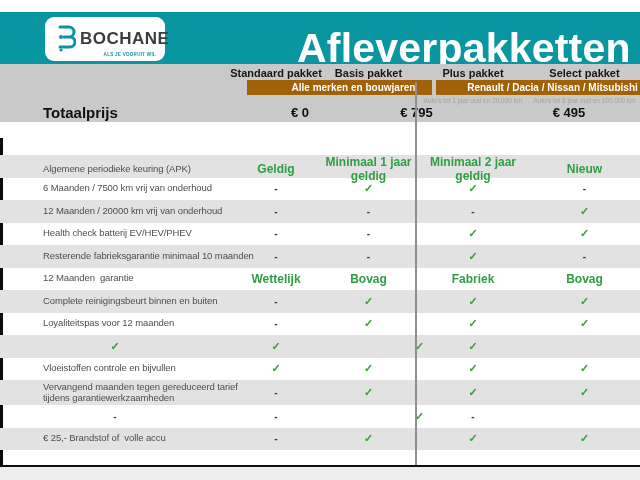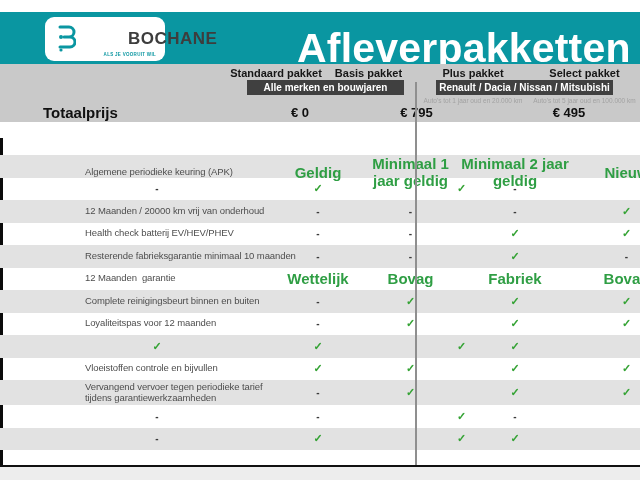--- a/index.html
+++ b/index.html
@@ -4,58 +4,58 @@
 <style>
   html,body{margin:0;padding:0;background:#ededed;}
   #page{position:relative;width:640px;height:480px;overflow:hidden;
         font-family:"Liberation Sans",sans-serif;background:#ffffff;}
 
   .top-strip{position:absolute;left:0;top:0;width:640px;height:12px;background:#ffffff;}
 
   .teal-header{position:absolute;left:0;top:12px;width:640px;height:68px;background:#0a96a1;}
 
   .logo-box{position:absolute;left:45px;top:5px;width:120px;height:44px;background:#ffffff;
-            border-radius:9px;display:flex;align-items:center;gap:48px;}
+            border-radius:9px;display:flex;align-items:center;}
   .logo-icon{margin-left:9px;display:flex;align-items:center;}
   .logo-brand{font-size:17px;font-weight:bold;color:#3d3d3d;letter-spacing:.5px;margin-left:4px;}
   .logo-tagline{position:absolute;right:9px;bottom:4px;font-size:4.5px;font-weight:bold;color:#0a96a1;letter-spacing:.3px;}
 
   .page-title{position:absolute;left:297px;top:13px;font-size:41px;font-weight:bold;color:#ffffff;letter-spacing:.2px;}
 
   .band{position:absolute;left:0;top:64px;width:640px;height:58px;background:#c9c9c9;}
 
   .cols{display:grid;grid-template-columns:230px 92px 93px 2px 112px 111px;}
 
   .headers{position:absolute;left:0;top:3px;width:640px;}
   .col-header{text-align:center;font-size:11px;font-weight:bold;color:#161616;}
 
-  .badge{position:absolute;top:16px;height:15px;background:#404040;color:#ffffff;
-         font-size:10px;font-weight:bold;text-align:center;line-height:15px;}
+  .badge{position:absolute;top:16px;height:15px;background:#a16207;color:#ffffff;
+         font-size:10px;font-weight:bold;text-align:center;line-height:15px;padding-left:28px;}
   .badge-left{left:247px;width:157px;}
   .badge-right{left:436px;width:177px;}
 
   .col-note{position:absolute;top:33px;font-size:6.5px;color:#a2a2a2;text-align:center;}
   .note-select{left:417px;width:112px;}
   .note-plus{left:529px;width:111px;}
 
   .total-row{position:absolute;left:0;top:39px;width:640px;height:18px;align-items:center;gap:24px;}
   .total-label{padding-left:43px;font-size:15px;font-weight:bold;color:#101010;}
   .price{text-align:center;font-size:13px;font-weight:bold;color:#101010;}
 
   .rows-area{position:absolute;left:0;top:138px;width:640px;height:327px;background:#ffffff;}
   .leftbar{position:absolute;left:0;top:0;width:3px;height:327px;background:#0b0b0b;z-index:1;}
   .gap-row{height:17px;}
-  .row{height:22.5px;align-items:center;position:relative;padding-left:42px;}
+  .row{height:22.5px;align-items:center;position:relative;}
   .row.tall{height:25px;}
   .row.striped{background:#e2e2e2;z-index:2;}
   .row-label{padding-left:43px;font-size:9.5px;color:#4e4e4e;white-space:pre;line-height:1.15;letter-spacing:-0.1px;}
   .cell{text-align:center;}
   .cell-check{font-size:11px;font-weight:bold;color:#35a335;}
   .cell-dash{font-size:10px;font-weight:bold;color:#3a3a3a;}
-  .cell-text{font-size:15px;font-weight:bold;color:#2f9e44;}
+  .cell-text{font-size:12px;font-weight:bold;color:#2f9e44;}
   .bottom-strip{height:15px;}
 
   .v-divider{position:absolute;left:415px;top:82px;width:2px;height:383px;background:#8f8f8f;z-index:3;}
   .bottom-line{position:absolute;left:0;top:465px;width:640px;height:2px;background:#101010;z-index:4;}
   .footer-gray{position:absolute;left:0;top:467px;width:640px;height:13px;background:#ededed;}
 </style>
 </head>
 <body>
 
 <div id="page">
@@ -109,20 +109,21 @@
     <div>
         <div class="row cols striped">
           <div class="row-label">Algemene periodieke keuring (APK)</div>
           <div class="cell cell-text">Geldig</div>
           <div class="cell cell-text">Minimaal 1 jaar geldig</div>
           <div class="spacer"></div>
           <div class="cell cell-text">Minimaal 2 jaar geldig</div>
           <div class="cell cell-text">Nieuw</div>
         </div>
         <div class="row cols plain">
+          <div class="row-label">6 Maanden / 7500 km vrij van onderhoud</div>
           <div class="cell cell-dash">-</div>
           <div class="cell cell-check">✓</div>
           <div class="spacer"></div>
           <div class="cell cell-check">✓</div>
           <div class="cell cell-dash">-</div>
         </div>
         <div class="row cols striped">
           <div class="row-label">12 Maanden / 20000 km vrij van onderhoud</div>
           <div class="cell cell-dash">-</div>
           <div class="cell cell-dash">-</div>
@@ -179,36 +180,37 @@
         </div>
         <div class="row cols plain">
           <div class="row-label">Vloeistoffen controle en bijvullen</div>
           <div class="cell cell-check">✓</div>
           <div class="cell cell-check">✓</div>
           <div class="spacer"></div>
           <div class="cell cell-check">✓</div>
           <div class="cell cell-check">✓</div>
         </div>
         <div class="row cols striped tall">
-          <div class="row-label">Vervangend vervoer tegen periodieke tarief
+          <div class="row-label">Vervangend maanden tegen gereduceerd tarief
 tijdens garantiewerkzaamheden</div>
           <div class="cell cell-dash">-</div>
           <div class="cell cell-check">✓</div>
           <div class="spacer"></div>
           <div class="cell cell-check">✓</div>
           <div class="cell cell-check">✓</div>
         </div>
         <div class="row cols plain">
           <div class="cell cell-dash">-</div>
           <div class="cell cell-dash">-</div>
           <div class="spacer"></div>
           <div class="cell cell-check">✓</div>
           <div class="cell cell-dash">-</div>
         </div>
         <div class="row cols striped">
+          <div class="row-label">€ 25,- Brandstof of  volle accu</div>
           <div class="cell cell-dash">-</div>
           <div class="cell cell-check">✓</div>
           <div class="spacer"></div>
           <div class="cell cell-check">✓</div>
           <div class="cell cell-check">✓</div>
         </div>
       </div>
     <div class="bottom-strip"></div>
   </div>
 

